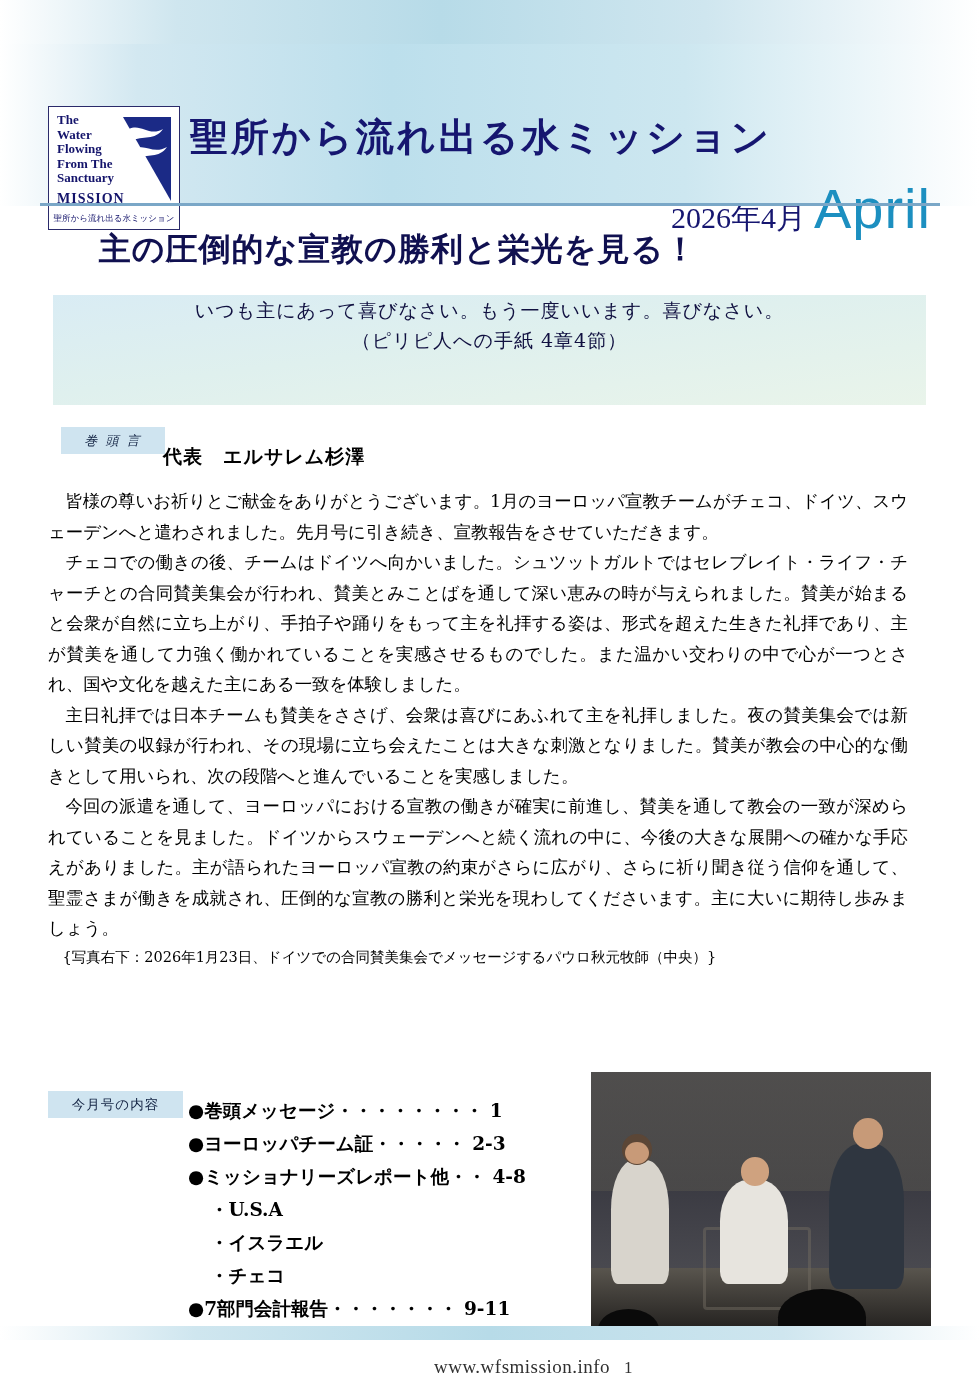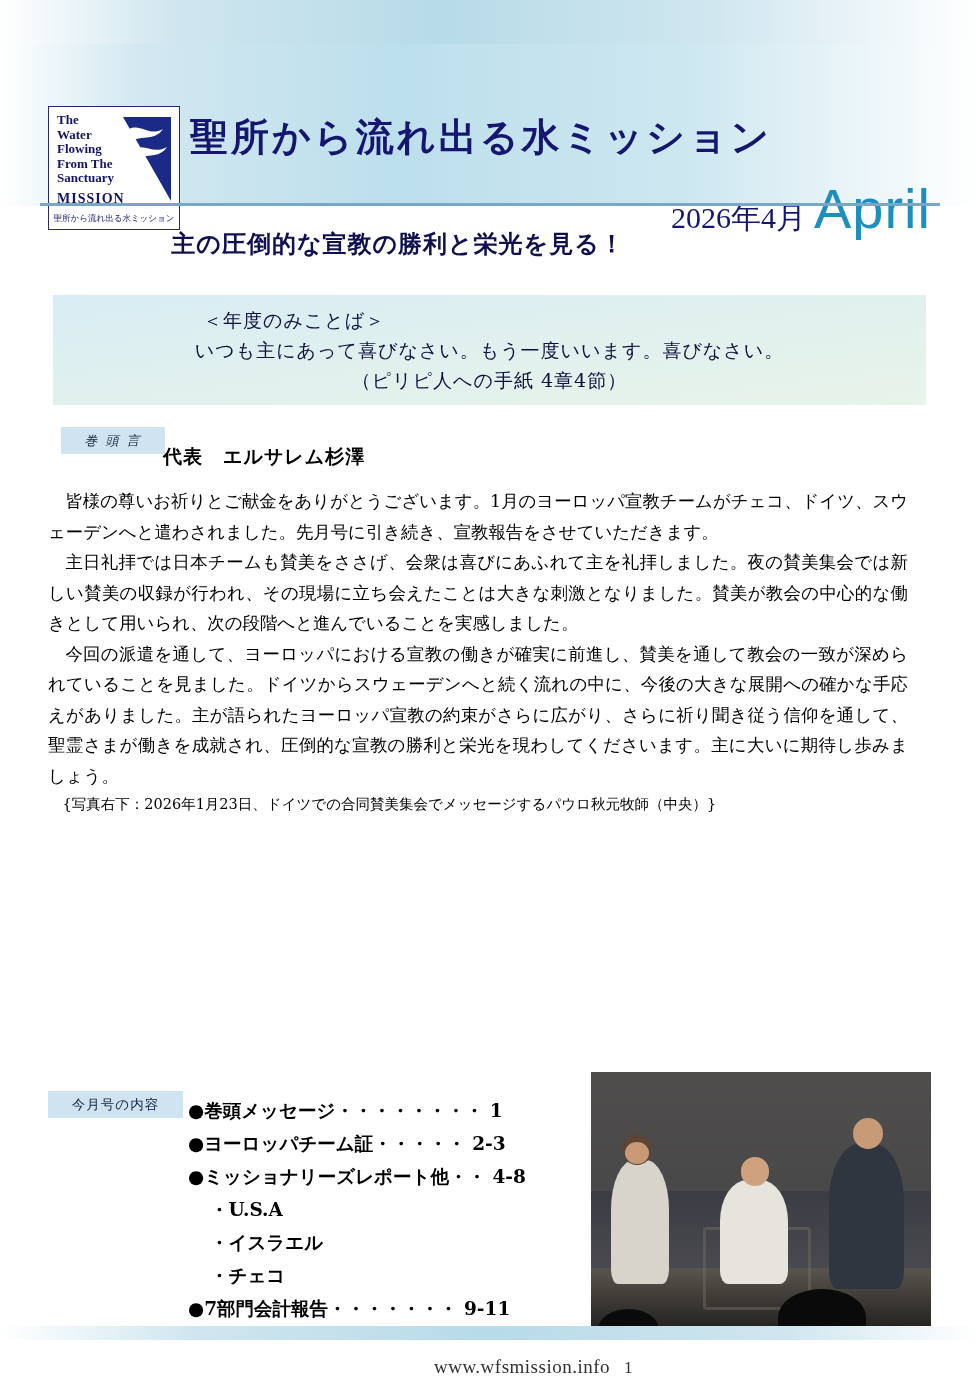--- a/index.html
+++ b/index.html
@@ -135,21 +135,21 @@
   }
 
   
   .headline {
     position: absolute;
     left: 0;
     top: 228px;
     width: 796px;
     text-align: center;
     font-family: "DejaVu Serif", serif;
-    font-size: 24px;
+    font-size: 32px;
     font-weight: bold;
     color: #101050;
     letter-spacing: 1px;
   }
 
   
   .verse-box {
     position: absolute;
     left: 53px;
     top: 295px;
@@ -377,32 +377,32 @@
     <div class="mast-title">聖所から流れ出る水ミッション</div>
     <div class="mast-date">
       <span>2026年4月</span><span class="april">April</span>
     </div>
   </div>
   <div class="masthead-rule-bottom"></div>
 
   <div class="headline">主の圧倒的な宣教の勝利と栄光を見る！</div>
 
   <div class="verse-box">
-    <div class="verse-line first">＜年度のみことば＞</div>
     <div class="verse-line">いつも主にあって喜びなさい。もう一度いいます。喜びなさい。</div>
     <div class="verse-line">（ピリピ人への手紙 4章4節）</div>
   </div>
 
   <div class="tag-box">
     <div class="tag-text">巻 頭 言</div>
   </div>
   <div class="byline">代表　エルサレム杉澤</div>
 
   <div class="body-text">
     <p>皆様の尊いお祈りとご献金をありがとうございます。1月のヨーロッパ宣教チームがチェコ、ドイツ、スウェーデンへと遣わされました。先月号に引き続き、宣教報告をさせていただきます。</p>
+    <p>チェコでの働きの後、チームはドイツへ向かいました。シュツットガルトではセレブレイト・ライフ・チャーチとの合同賛美集会が行われ、賛美とみことばを通して深い恵みの時が与えられました。賛美が始まると会衆が自然に立ち上がり、手拍子や踊りをもって主を礼拝する姿は、形式を超えた生きた礼拝であり、主が賛美を通して力強く働かれていることを実感させるものでした。また温かい交わりの中で心が一つとされ、国や文化を越えた主にある一致を体験しました。</p>
     <p>主日礼拝では日本チームも賛美をささげ、会衆は喜びにあふれて主を礼拝しました。夜の賛美集会では新しい賛美の収録が行われ、その現場に立ち会えたことは大きな刺激となりました。賛美が教会の中心的な働きとして用いられ、次の段階へと進んでいることを実感しました。</p>
     <p>今回の派遣を通して、ヨーロッパにおける宣教の働きが確実に前進し、賛美を通して教会の一致が深められていることを見ました。ドイツからスウェーデンへと続く流れの中に、今後の大きな展開への確かな手応えがありました。主が語られたヨーロッパ宣教の約束がさらに広がり、さらに祈り聞き従う信仰を通して、聖霊さまが働きを成就され、圧倒的な宣教の勝利と栄光を現わしてくださいます。主に大いに期待し歩みましょう。</p>
     <p class="photo-caption">{写真右下：2026年1月23日、ドイツでの合同賛美集会でメッセージするパウロ秋元牧師（中央）}</p>
   </div>
 
   <div class="contents-tag">
     <div class="tag-text">今月号の内容</div>
   </div>
 
   <div class="toc">

